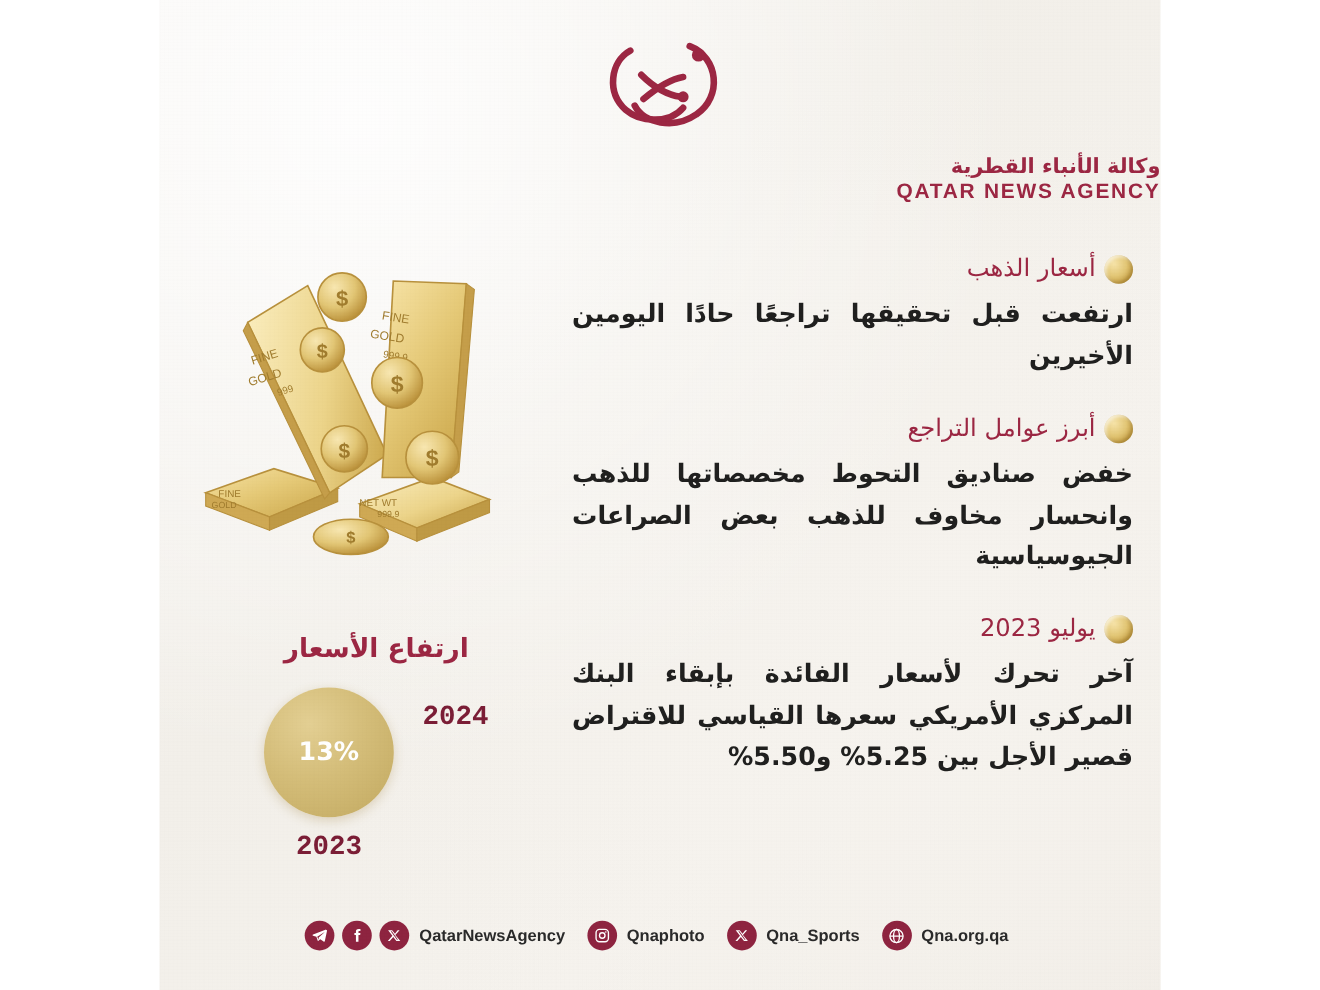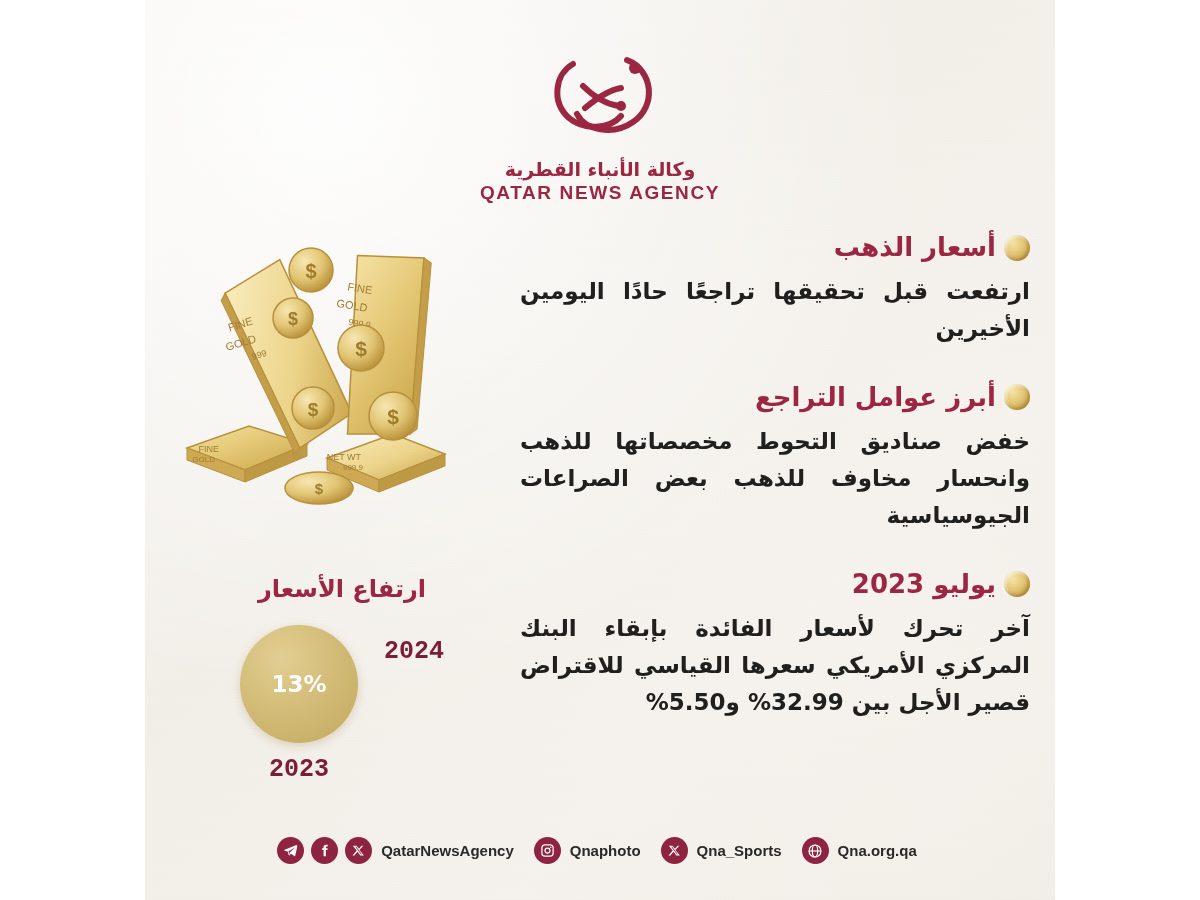--- a/index.html
+++ b/index.html
@@ -41,24 +41,23 @@
     pointer-events: none;
     opacity: 0.35;
     background-image:
       repeating-linear-gradient(0deg, rgba(0,0,0,0.012) 0px, rgba(0,0,0,0.012) 1px, rgba(255,255,255,0) 1px, rgba(255,255,255,0) 3px),
       repeating-linear-gradient(90deg, rgba(0,0,0,0.010) 0px, rgba(0,0,0,0.010) 1px, rgba(255,255,255,0) 1px, rgba(255,255,255,0) 4px);
   }
 
   
   .logo-block {
     position: absolute;
-    top: 44px;
+    top: 26px;
     left: 0;
     width: 910px;
-    text-align: center;
   }
   .logo-mark {
     width: 150px;
     height: 110px;
     margin: 0 auto;
     display: block;
   }
   .logo-ar {
     margin-top: 4px;
     font-size: 19px;
@@ -94,22 +93,22 @@
   }
   .coin-bullet {
     width: 26px;
     height: 26px;
     border-radius: 50%;
     background: radial-gradient(circle at 34% 30%, #f6e3a8 0%, #e2c675 45%, #caa44b 75%, #b08a36 100%);
     box-shadow: inset -2px -2px 3px rgba(120,90,20,0.35), inset 2px 2px 3px rgba(255,255,255,0.6);
     flex: 0 0 auto;
   }
   .section-title {
-    font-size: 26px;
-    font-weight: bold;
+    font-size: 22px;
+    font-weight: normal;
     color: #9c2743;
     line-height: 1.2;
   }
   .section-body {
     font-size: 23px;
     font-weight: bold;
     color: #20201f;
     line-height: 1.62;
     text-align: justify;
     text-align-last: justify;
@@ -310,21 +309,21 @@
           <span class="section-title">أبرز عوامل التراجع</span>
         </div>
         <div class="section-body last-right">خفض صناديق التحوط مخصصاتها للذهب وانحسار مخاوف للذهب بعض الصراعات الجيوسياسية</div>
       </div>
 
       <div class="section">
         <div class="section-head">
           <span class="coin-bullet"></span>
           <span class="section-title">يوليو 2023</span>
         </div>
-        <div class="section-body last-right">آخر تحرك لأسعار الفائدة بإبقاء البنك المركزي الأمريكي سعرها القياسي للاقتراض قصير الأجل بين 32.99% و5.50%</div>
+        <div class="section-body last-right">آخر تحرك لأسعار الفائدة بإبقاء البنك المركزي الأمريكي سعرها القياسي للاقتراض قصير الأجل بين 5.25% و5.50%</div>
       </div>
 
     </div>
 
     <div class="stats">
       <div class="stats-title">ارتفاع الأسعار</div>
       <div class="circles">
         <div class="stat">
           <div class="bubble small">13%</div>
           <div class="stat-year">2023</div>

